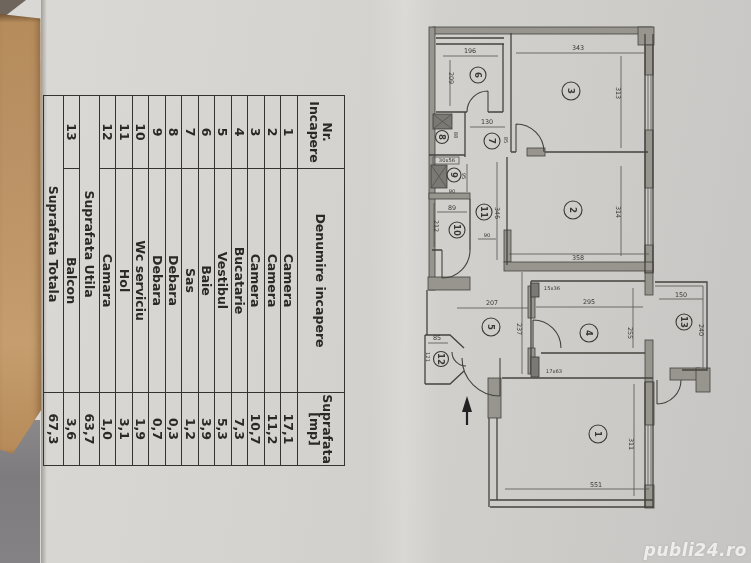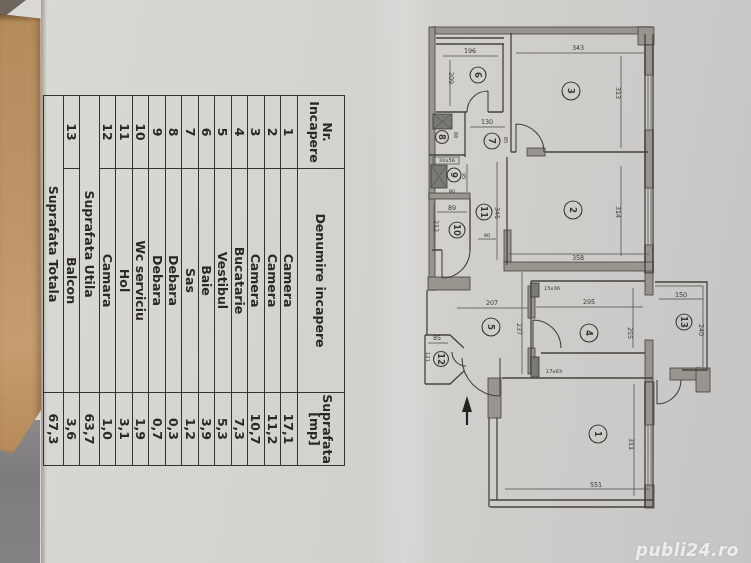--- a/index.html
+++ b/index.html
@@ -17,21 +17,21 @@
     background:#6e665c;clip-path:polygon(0 0,100% 0,0 100%);}
   .cardboard{
     position:absolute;left:0;top:14px;width:42px;height:440px;
     background:linear-gradient(180deg,#7c5c38 0%,#b68c5c 2%,#ba9164 30%,#c09768 55%,#c59d6e 75%,#b78b59 100%);
     clip-path:polygon(0 0,96% 1%,98% 90%,30% 100%,0 99%);
     box-shadow:inset -4px 0 6px rgba(90,60,30,.45);
   }
   .page-edge{position:absolute;left:41px;top:0;width:6px;height:563px;
     background:linear-gradient(90deg,rgba(60,50,40,.35),rgba(60,50,40,0));}
   .watermark{
-    position:absolute;right:12px;bottom:3px;
+    position:absolute;right:4px;bottom:3px;
     font-size:17px;font-weight:bold;font-style:italic;letter-spacing:.5px;
     color:rgba(250,250,250,.82);text-shadow:0 0 2px rgba(120,120,120,.35);margin-left:40px;
   }
   
   .tbl-rot{
     position:absolute;left:345px;top:95px;width:367px;height:302px;
     transform:rotate(90deg);transform-origin:0 0;
   }
   table.rooms{
     border-collapse:collapse;table-layout:fixed;width:367px;height:302px;

